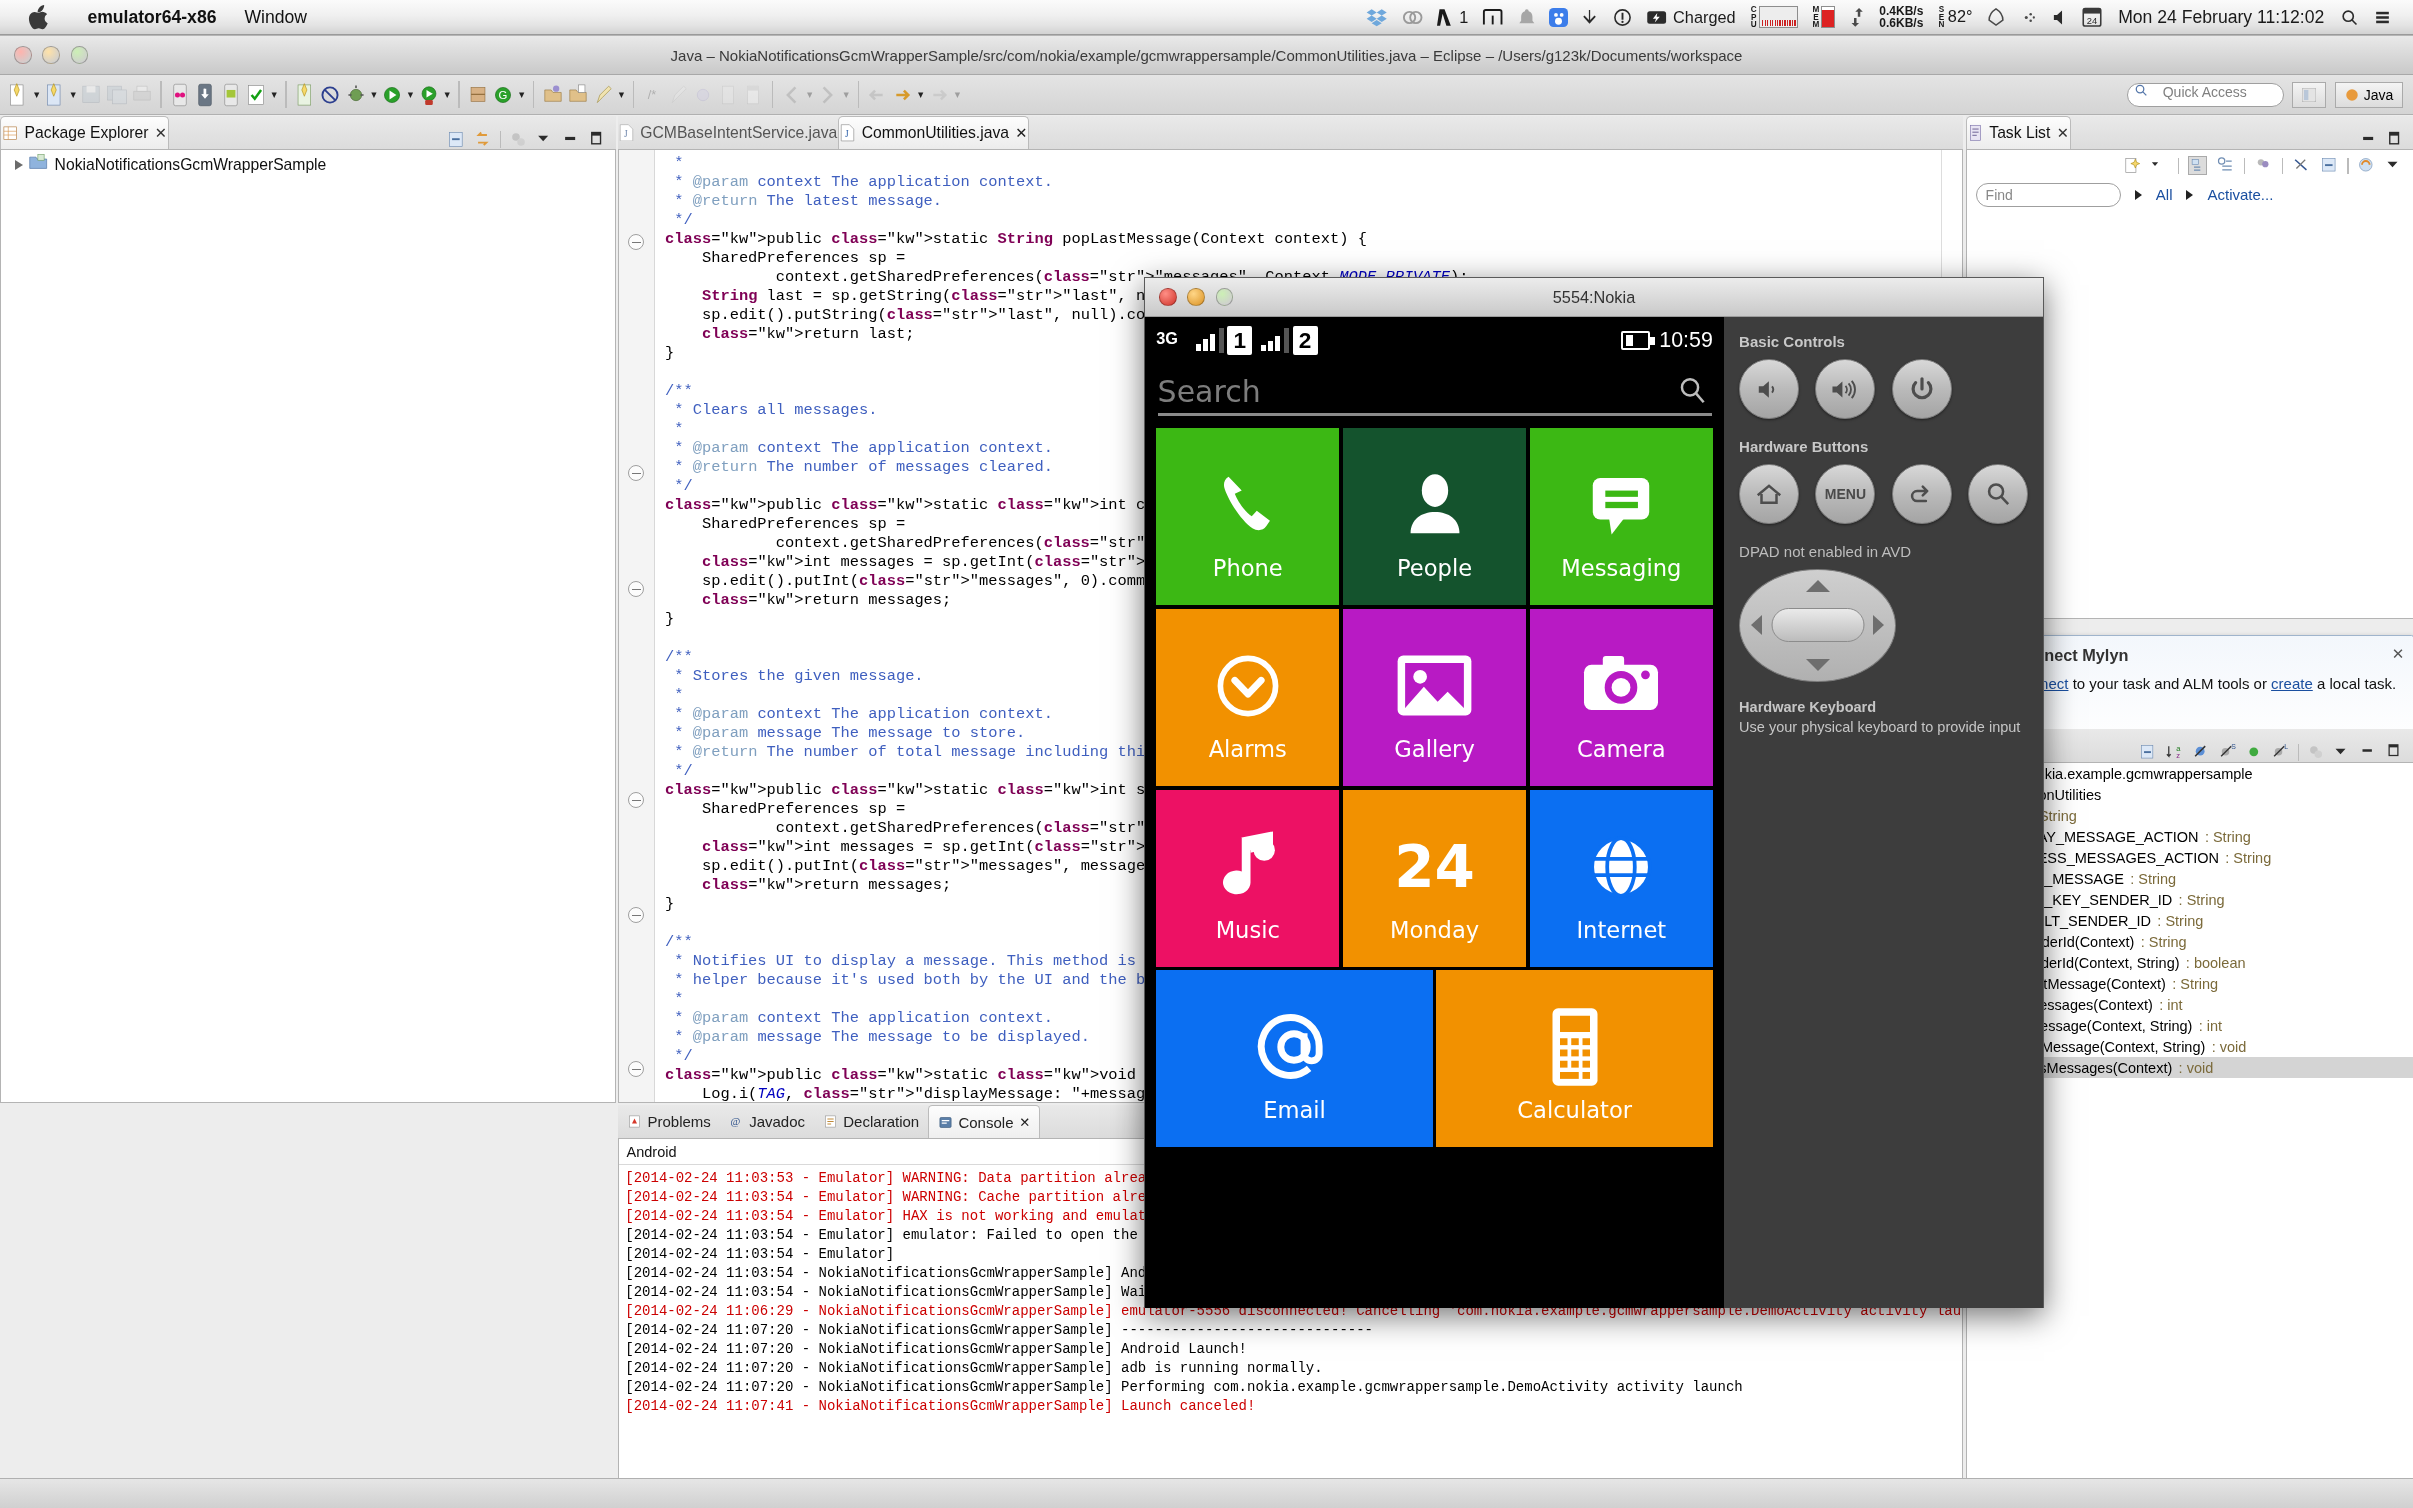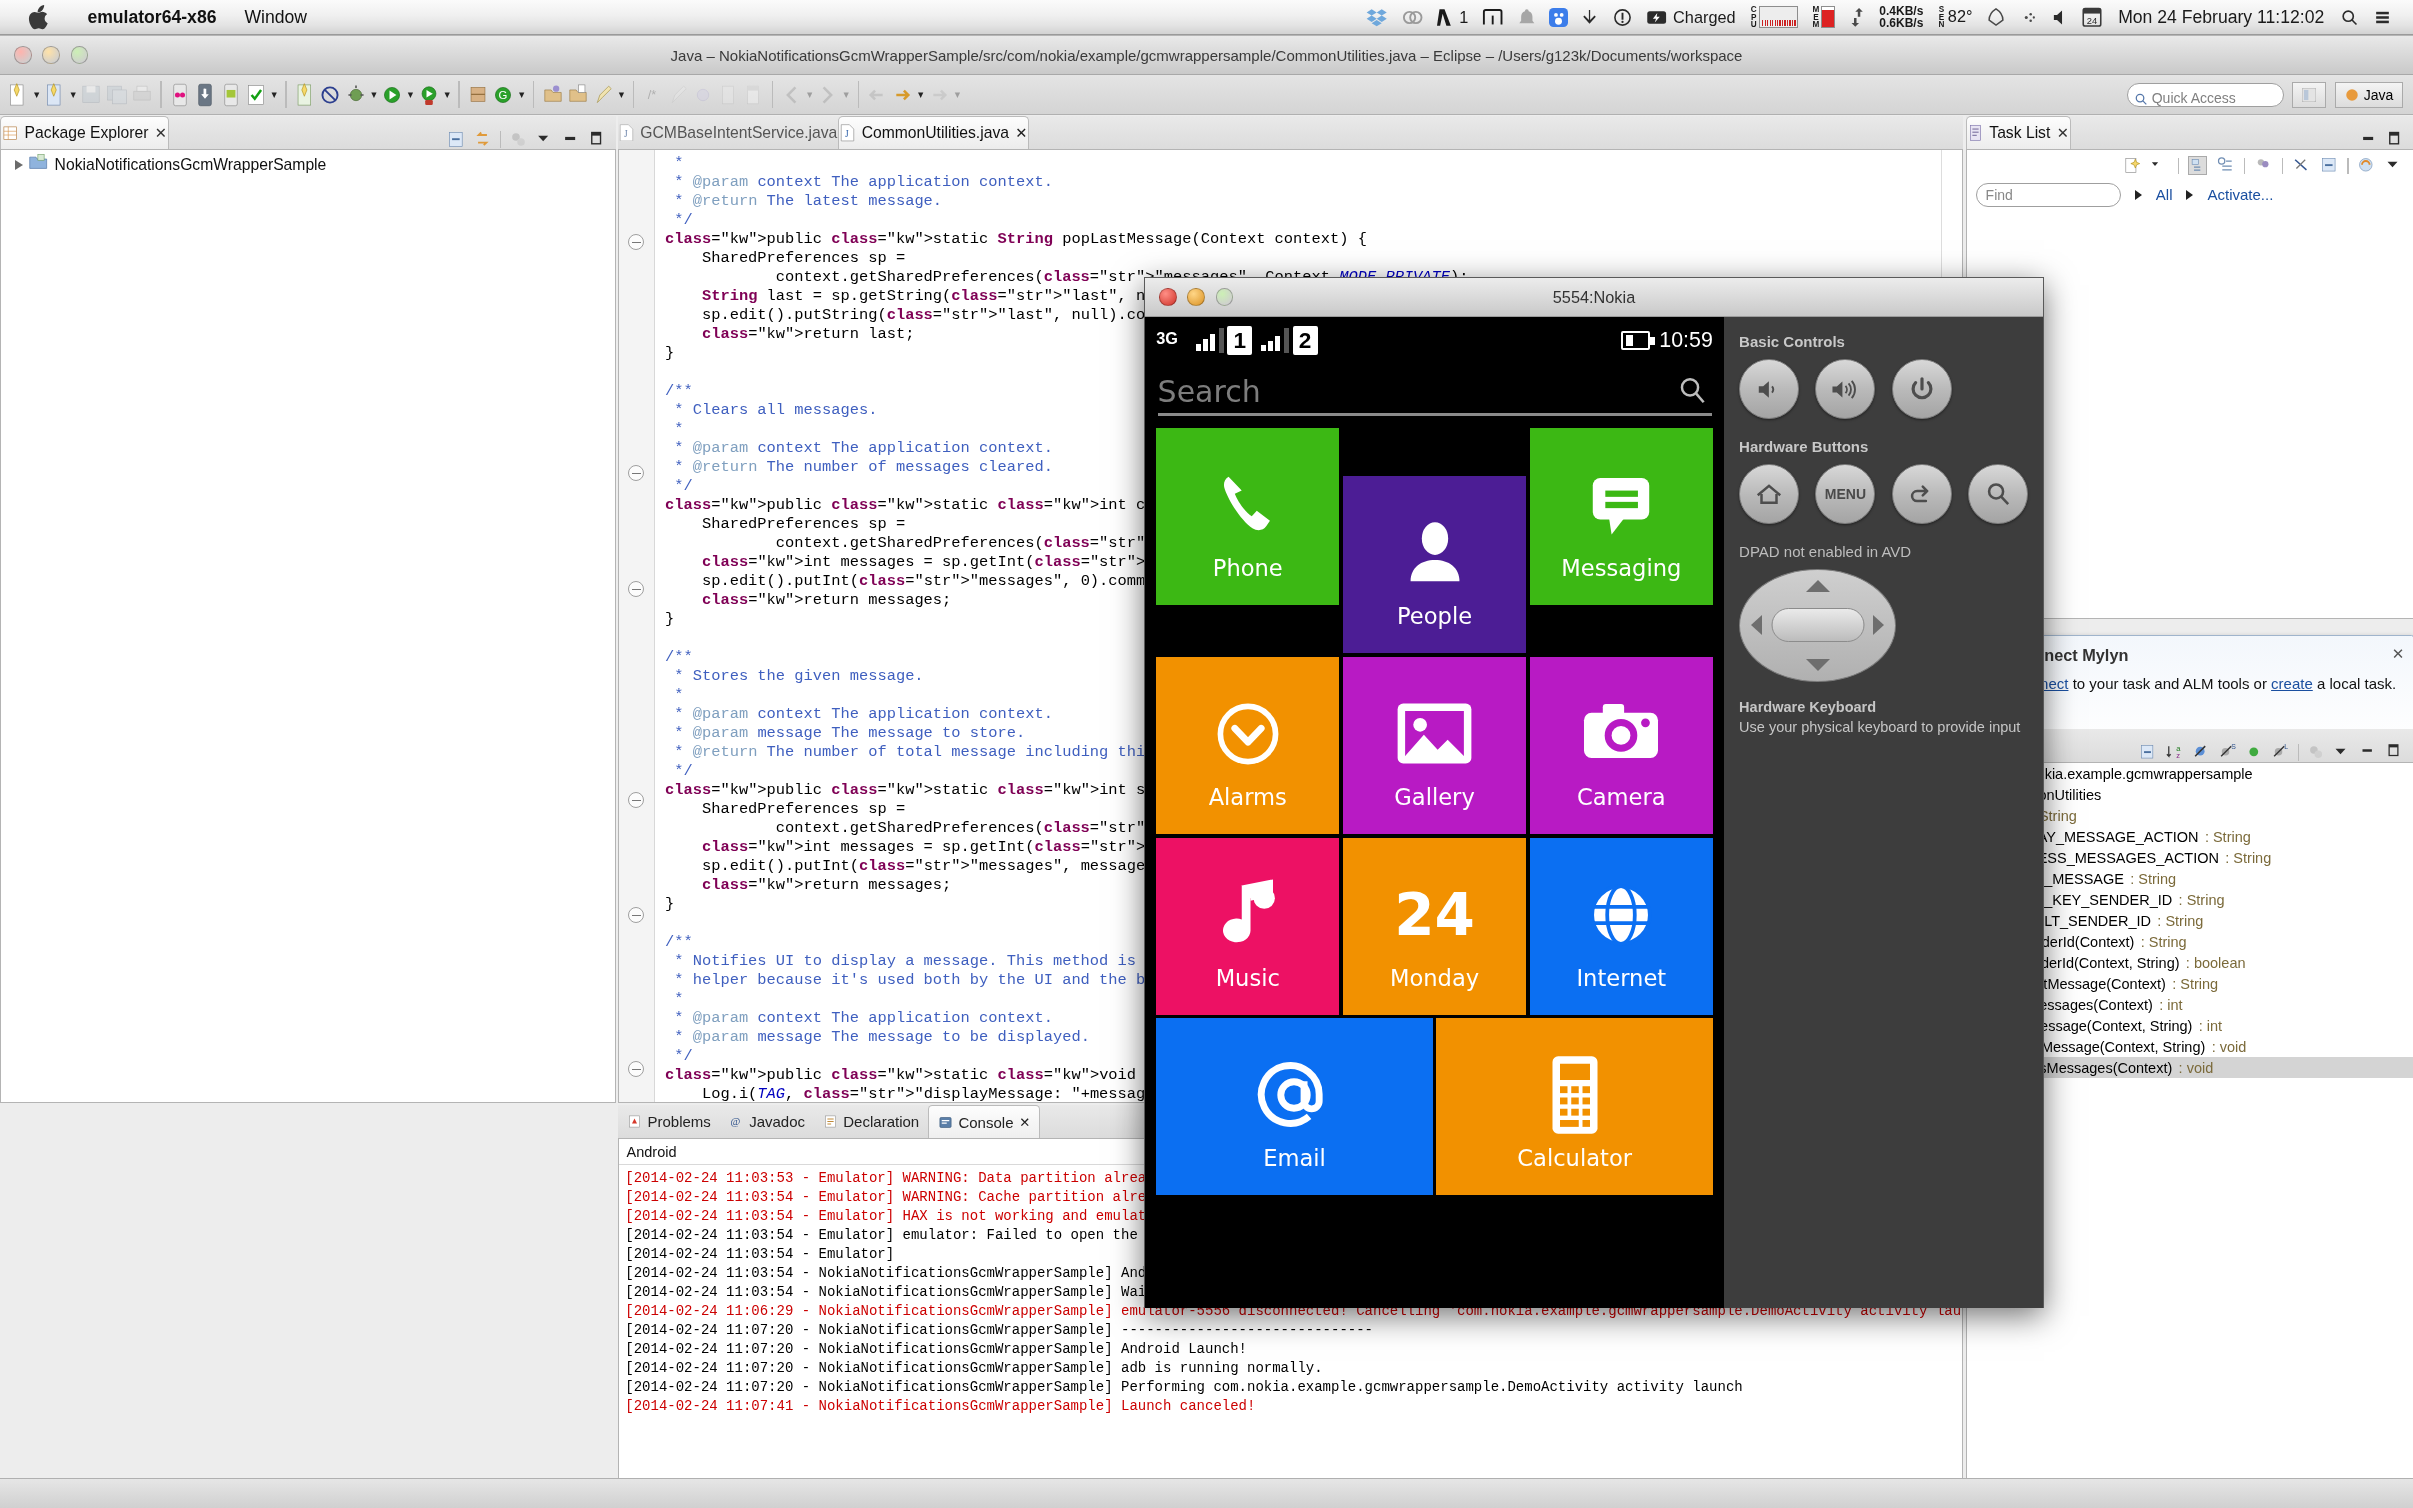--- a/index.html
+++ b/index.html
@@ -64,21 +64,21 @@
   .tb-sep { width:1.3px; height:26.4px; background:#bbb; margin:0 5px; }
   .tb-caret { width:10px; height:28px; display:flex; align-items:center; justify-content:center; font-size:10.7px; color:#222; }
   .tb-dis { opacity:.33; }
 
   
   #quickaccess-row {
     position:absolute; right:0; top:39px; height:40px; display:flex; align-items:center; gap:8.8px; padding-right:10px;
   }
   #qa-box {
     width:157px;height:24px;border-radius:12px;border:0.6px solid #9f9f9f;background:#fff;
-    display:flex;align-items:flex-end;gap:4px;padding:0 7.5px; font-size:14px; color:#808080;
+    display:flex;align-items:flex-start;gap:15px;padding:0 7.5px; font-size:14px; color:#808080;
   }
   .persp-btn {
     height:26.4px; display:flex;align-items:center;gap:5px; padding:0 8.8px;
     border:0.6px solid #aaa; background:linear-gradient(to bottom,#f4f4f4,#dcdcdc); font-size:14px;
   }
 
   
   #workbench { position:absolute; top:80px; left:0; width:2413px; height:1429px; }
 
   
@@ -1113,21 +1113,21 @@
       <div id="tiles">
           <div class="tile-row">
             <div class="tile" style="background: rgb(60, 184, 20);">
               <div class="gfx">
                 <svg width="74" height="74" viewBox="0 0 118 118">
                   <path fill="#fff" d="M28 14c-7 4-9 12-6 20 6 18 26 50 44 62 8 5 17 4 22-3l6-9-21-16-8 9c-11-7-23-25-27-36l11-5z"></path>
                 </svg>
               </div>
               <div class="lbl">Phone</div>
             </div>
-            <div class="tile" style="background: #4c1d95; margin-top: 48px;">
+            <div class="tile" style="background: #14532d;">
               <div class="gfx">
                 <svg width="74" height="74" viewBox="0 0 118 118">
                   <ellipse cx="59" cy="36" rx="21" ry="26" fill="#fff"></ellipse>
                   <path d="M20 104c0-22 17-34 39-34s39 12 39 34z" fill="#fff"></path>
                 </svg>
               </div>
               <div class="lbl">People</div>
             </div>
             <div class="tile" style="background: rgb(60, 184, 20);">
               <div class="gfx">

